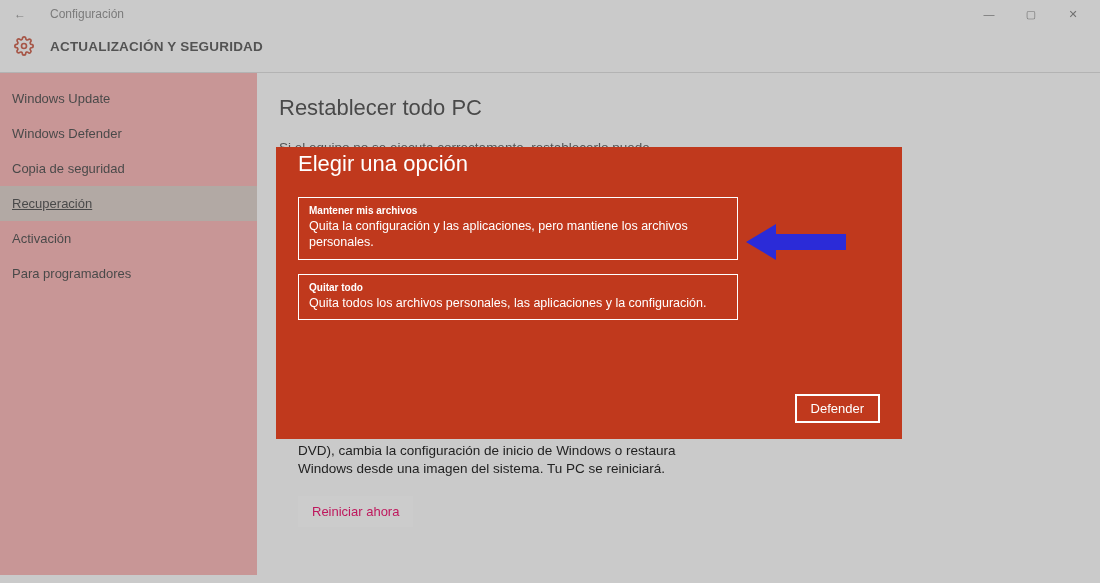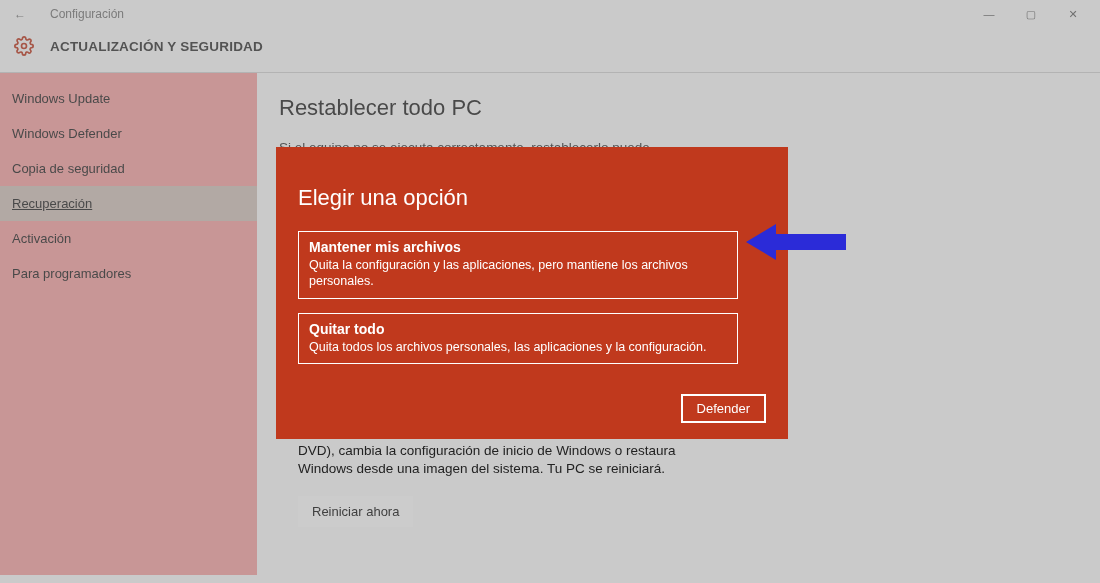--- a/index.html
+++ b/index.html
@@ -83,63 +83,63 @@
     .content p {
       font-size: 13.5px;
       color: #333;
       max-width: 380px;
       line-height: 1.35;
       margin-bottom: 8px;
     }
     .btn-grey {
       display: inline-block;
       background: #ccc;
-      color: #404040;
+      color: #be185d;
       padding: 8px 14px;
       font-size: 13px;
       border: 0;
       margin-top: 8px;
       cursor: pointer;
     }
     
     .scrim {
       position: absolute;
       inset: 0;
       background: rgba(128,128,128,.42);
       z-index: 5;
     }
     
     .modal {
       position: absolute;
       left: 276px;
       top: 147px;
-      width: 512px;
+      width: 626px;
       height: 292px;
       background: #c0391d;
       color: #fff;
       z-index: 10;
-      padding: 38px 22px 16px 22px;
+      padding: 4px 22px 16px 22px;
       display: flex;
       flex-direction: column;
     }
     .modal h2 {
       font-weight: 400;
       font-size: 22px;
       margin-bottom: 20px;
     }
     .option {
       border: 1.5px solid #fff;
       padding: 7px 10px 8px 10px;
       margin-bottom: 14px;
       cursor: pointer;
       width: 440px;
     }
     .option .opt-title {
       font-weight: 600;
-      font-size: 14px;
+      font-size: 10px;
       margin-bottom: 2px;
     }
     .option .opt-desc {
       font-size: 12.5px;
       line-height: 1.3;
     }
     .modal .spacer { flex: 1; }
     .modal-footer { display: flex; justify-content: flex-end; }
     .btn-cancel {
       border: 2px solid #fff;

